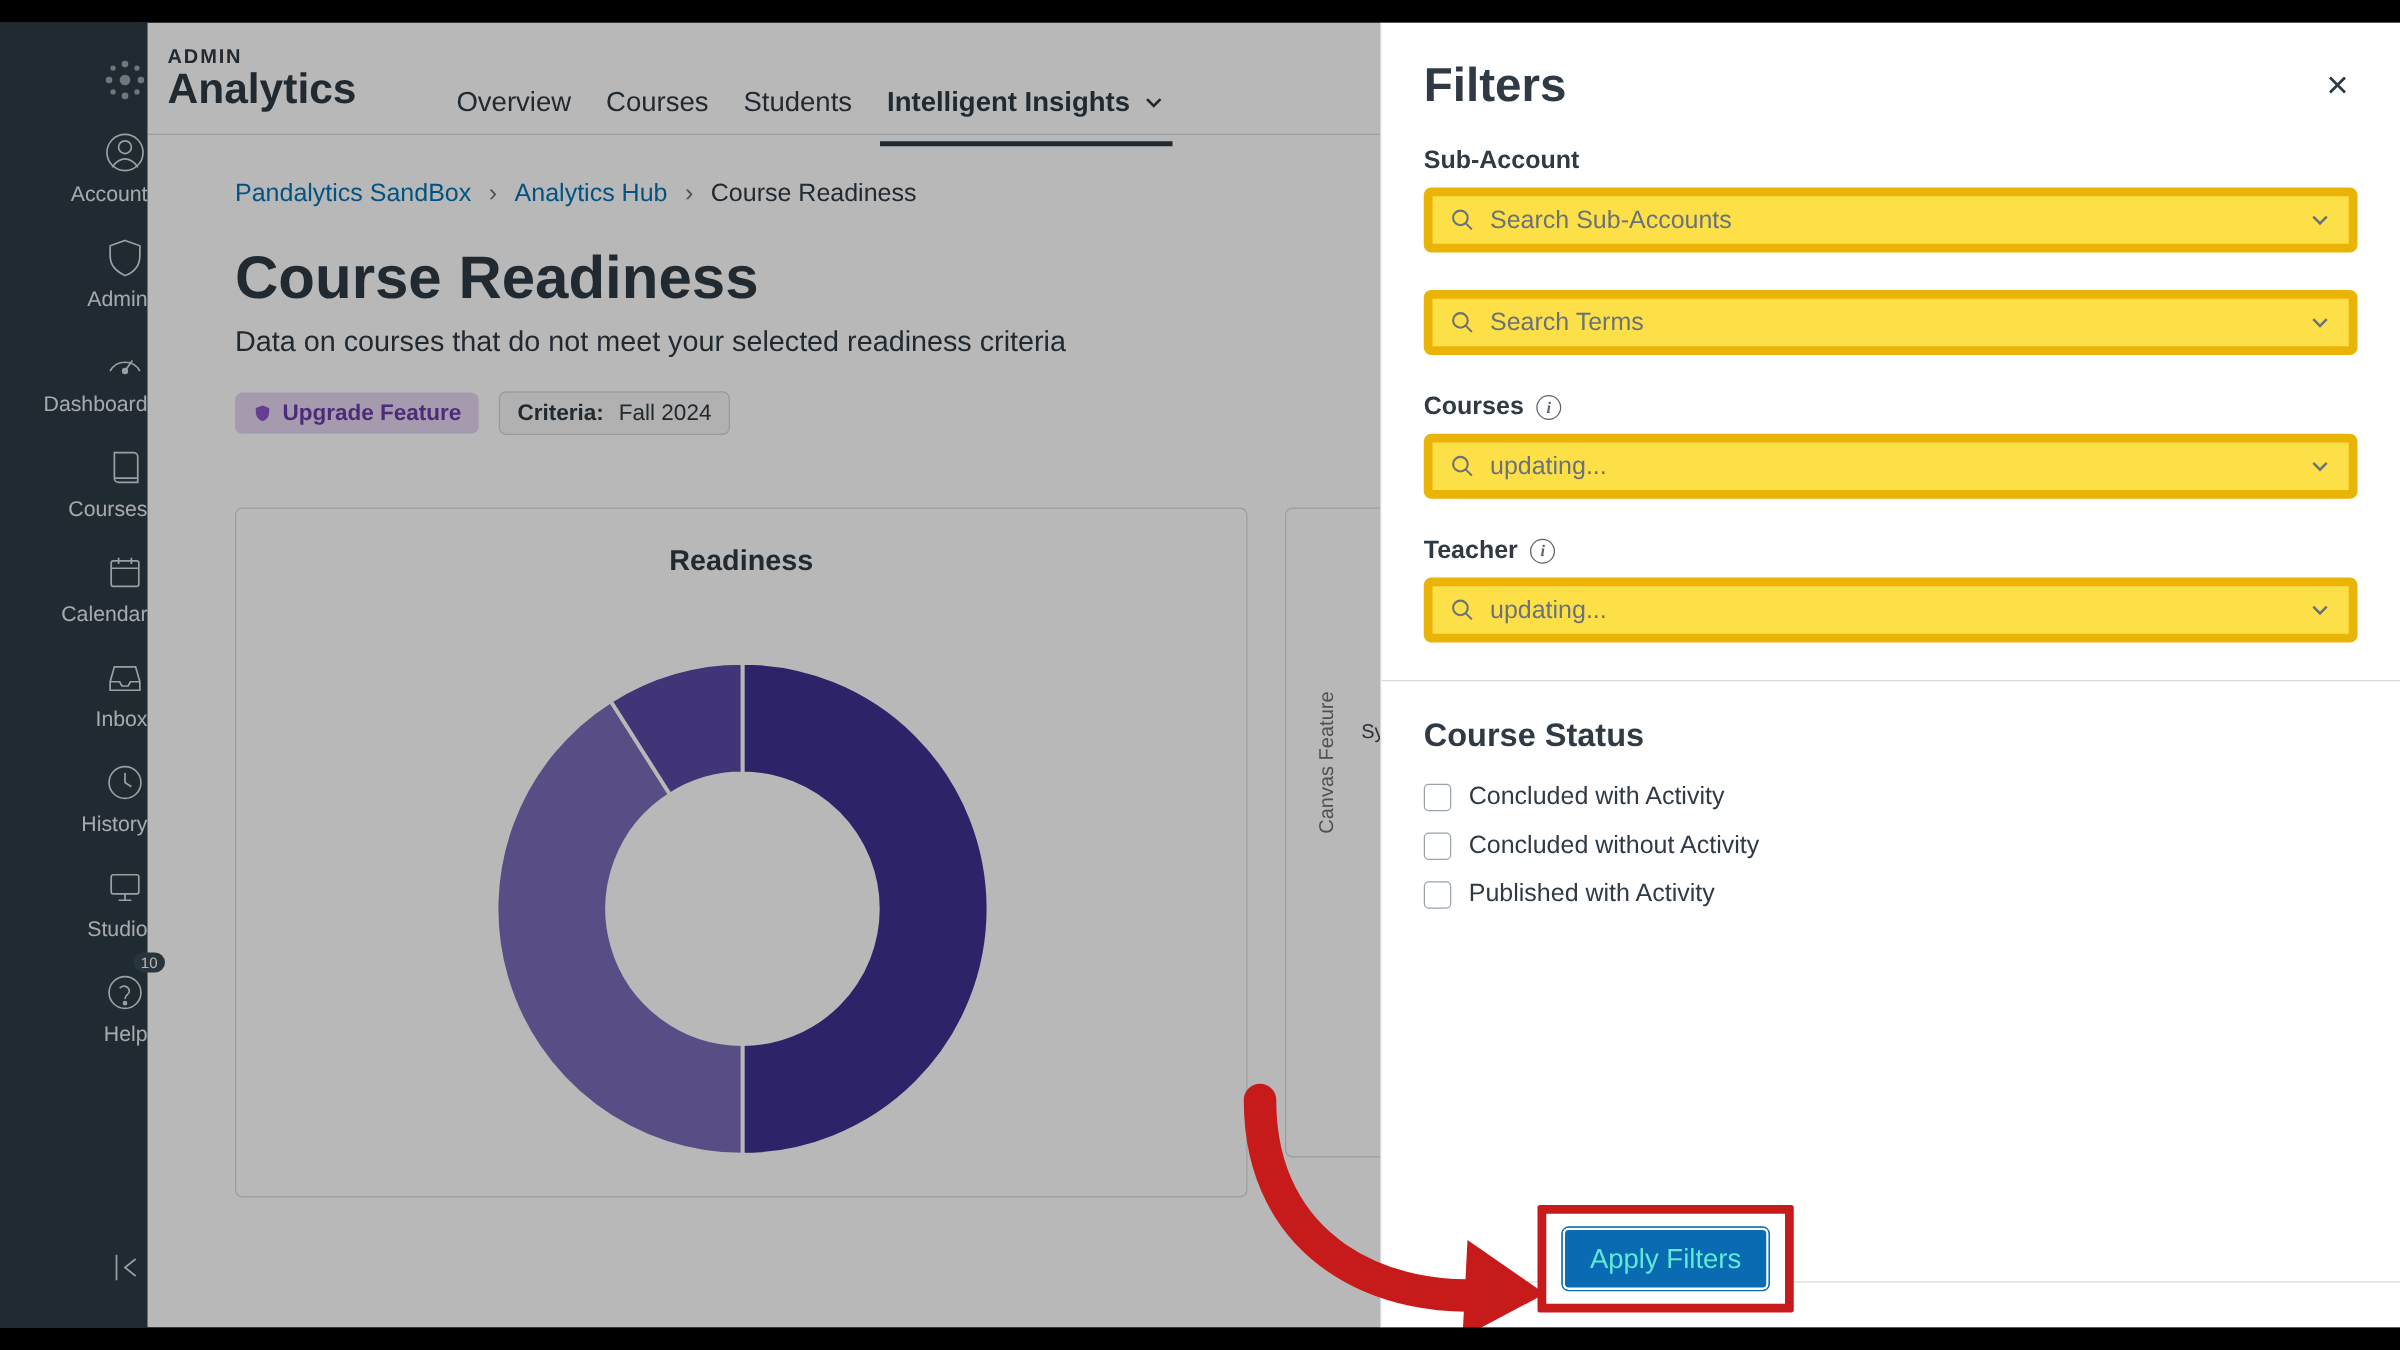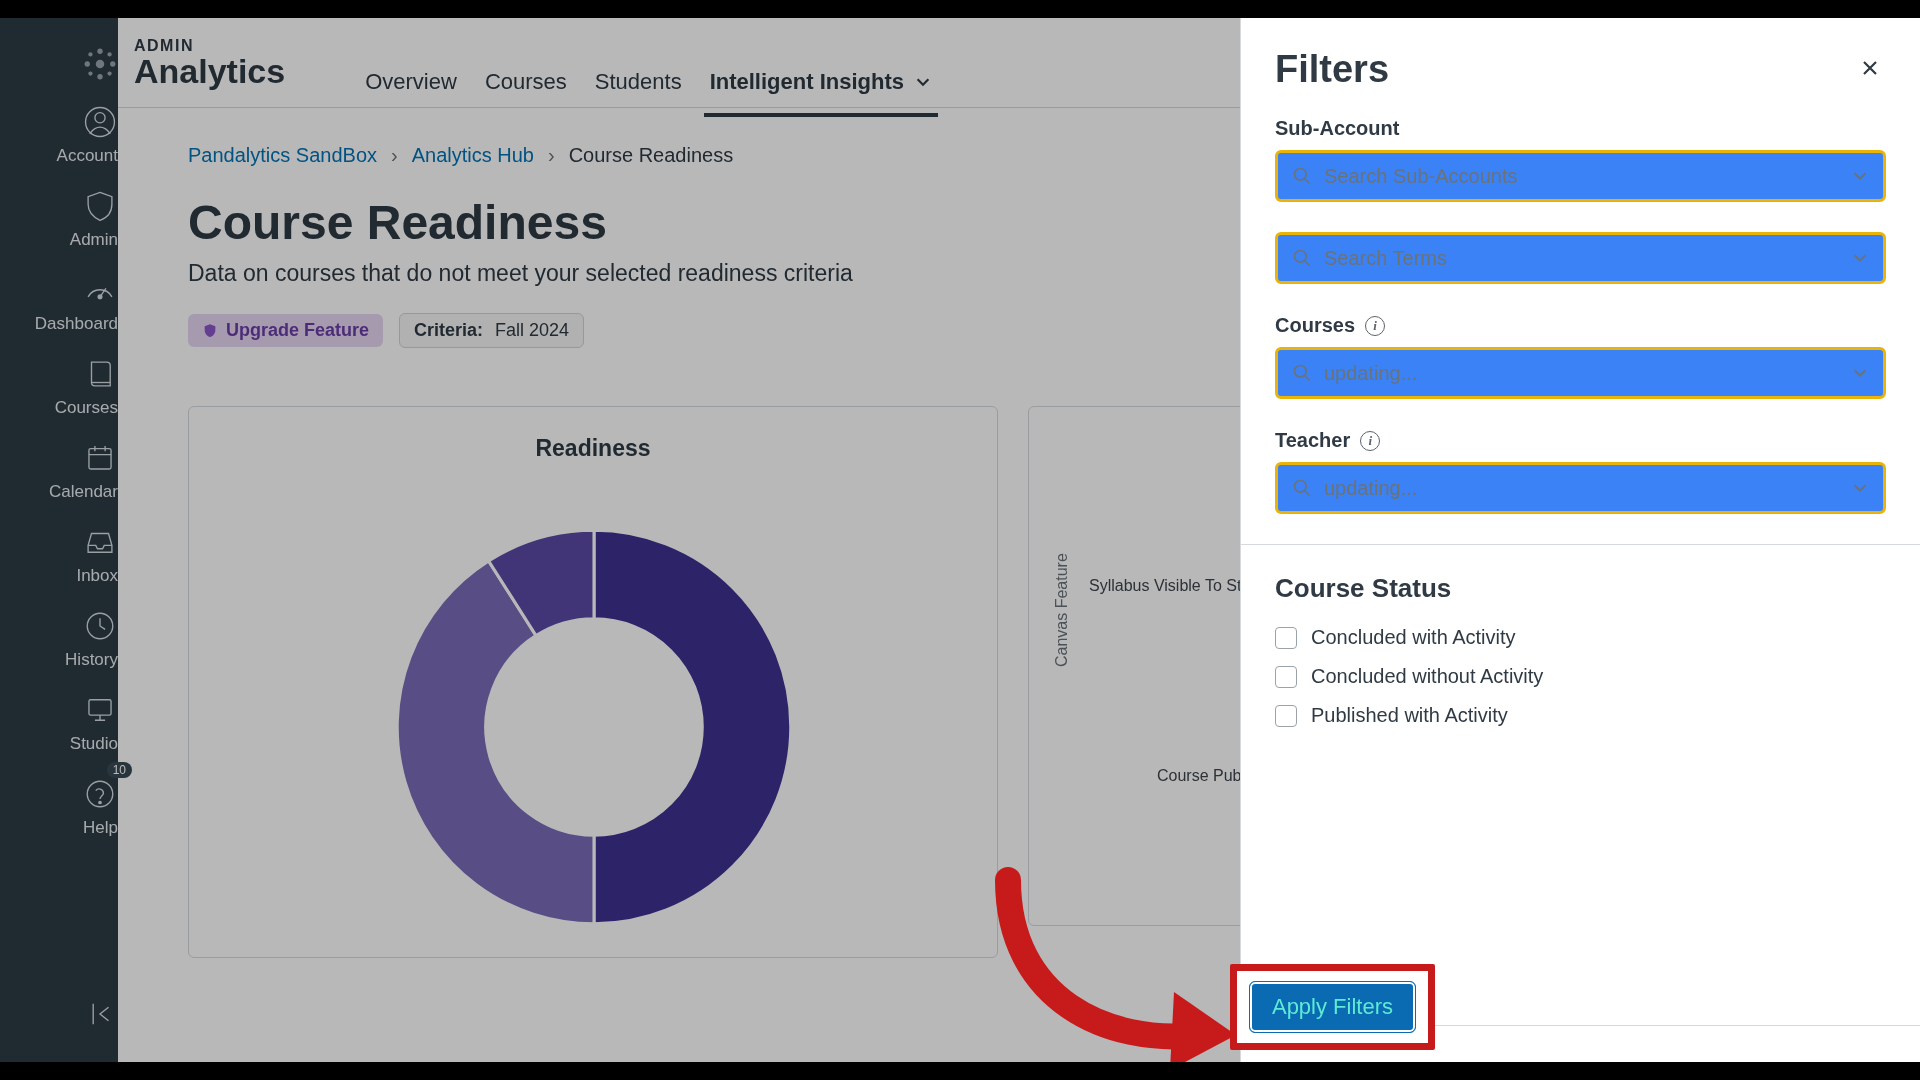--- a/index.html
+++ b/index.html
@@ -53,29 +53,29 @@
   .cards-row { display:flex; gap:30px; margin-top:58px; }
   .card { border:1px solid #d6dadd; border-radius:6px; background:#fff; }
   .card-readiness { width:810px; height:552px; padding:28px; position:relative; }
   .card-title { text-align:center; font-size:23px; font-weight:600; color:#2f3a44; }
   .donut-wrap { position:absolute; left:200px; top:115px; width:410px; height:410px; }
   .card-features { width:810px; height:520px; padding:28px 20px; position:relative; }
   .ylab { position:absolute; left:24px; top:260px; transform:rotate(-90deg); transform-origin:left top; font-size:16px; color:#6a727a; white-space:nowrap; }
   .feat-text { position:absolute; font-size:16px; color:#3e464e; }
 
   
-  .drawer { position:absolute; top:18px; bottom:18px; right:0; width:680px; background:#fff; z-index:40; border-left:1px solid #d6dadd; display:flex; flex-direction:column; }
+  .drawer { position:absolute; top:18px; bottom:18px; right:0; width:816px; background:#fff; z-index:40; border-left:1px solid #d6dadd; display:flex; flex-direction:column; }
   .drawer-body { flex:1; overflow:hidden; padding:30px 34px 10px 34px; }
   .drawer-head { display:flex; align-items:center; justify-content:space-between; margin-bottom:26px; }
   .drawer-title { font-size:38px; font-weight:700; color:#2f3a44; }
   .close-x { font-size:26px; color:#2f3a44; cursor:pointer; padding:6px; }
   .field { margin-bottom:30px; }
   .field-label { font-size:20px; font-weight:700; color:#2f3a44; margin-bottom:10px; display:flex; align-items:center; gap:10px; }
   .info-icon { width:20px; height:20px; border:1.6px solid #5b646c; border-radius:50%; display:inline-flex; align-items:center; justify-content:center; font-size:13px; font-style:italic; color:#5b646c; font-family:Georgia,serif; }
-  .combo { border:3px solid #eab308; border-radius:6px; height:52px; display:flex; align-items:center; padding:0 14px; gap:12px; background:#3b82f6; }
+  .combo { border:7px solid #eab308; border-radius:6px; height:52px; display:flex; align-items:center; padding:0 14px; gap:12px; background:#fde047; }
   .combo svg.search { width:20px; height:20px; stroke:#6a727a; fill:none; }
   .combo input { flex:1; border:none; outline:none; font-size:20px; color:#2f3a44; background:transparent; }
   .combo input::placeholder { color:#6a727a; }
   .combo .chev { margin-left:auto; }
   hr.section { border:none; border-top:1px solid #d6dadd; margin:20px -34px 28px -34px; }
   .section-title { font-size:26px; font-weight:700; color:#2f3a44; margin-bottom:22px; }
   .check-row { display:flex; align-items:center; gap:14px; font-size:20px; color:#2f3a44; margin-bottom:16px; }
   .checkbox { width:22px; height:22px; border:1.6px solid #9aa3aa; border-radius:4px; background:#fff; }
   .drawer-footer { border-top:1px solid #d6dadd; padding:18px 26px; }
 

